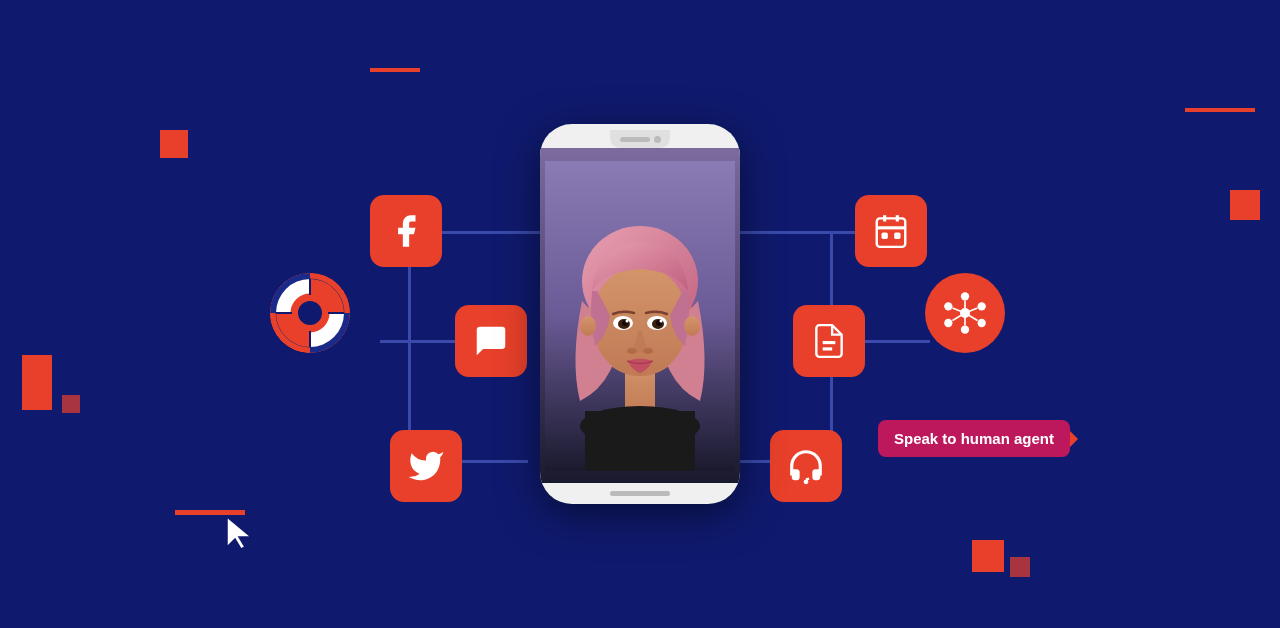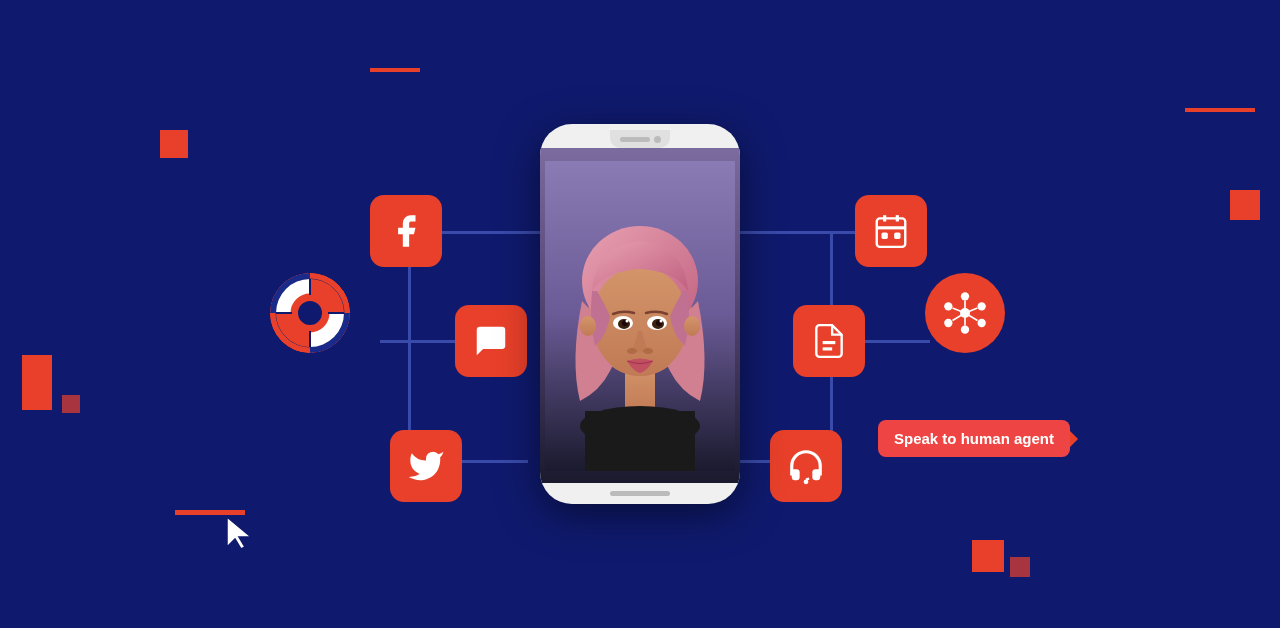--- a/index.html
+++ b/index.html
@@ -138,21 +138,21 @@
       background: #e8402a;
       z-index: 10;
       display: flex;
       align-items: center;
       justify-content: center;
     }
 
     
     .tooltip {
       position: absolute;
-      background: #ef4444;
+      background: #be185d;
       color: white;
       padding: 10px 16px;
       border-radius: 8px;
       font-size: 15px;
       font-weight: bold;
       white-space: nowrap;
       z-index: 20;
     }
 
     .tooltip::after {

